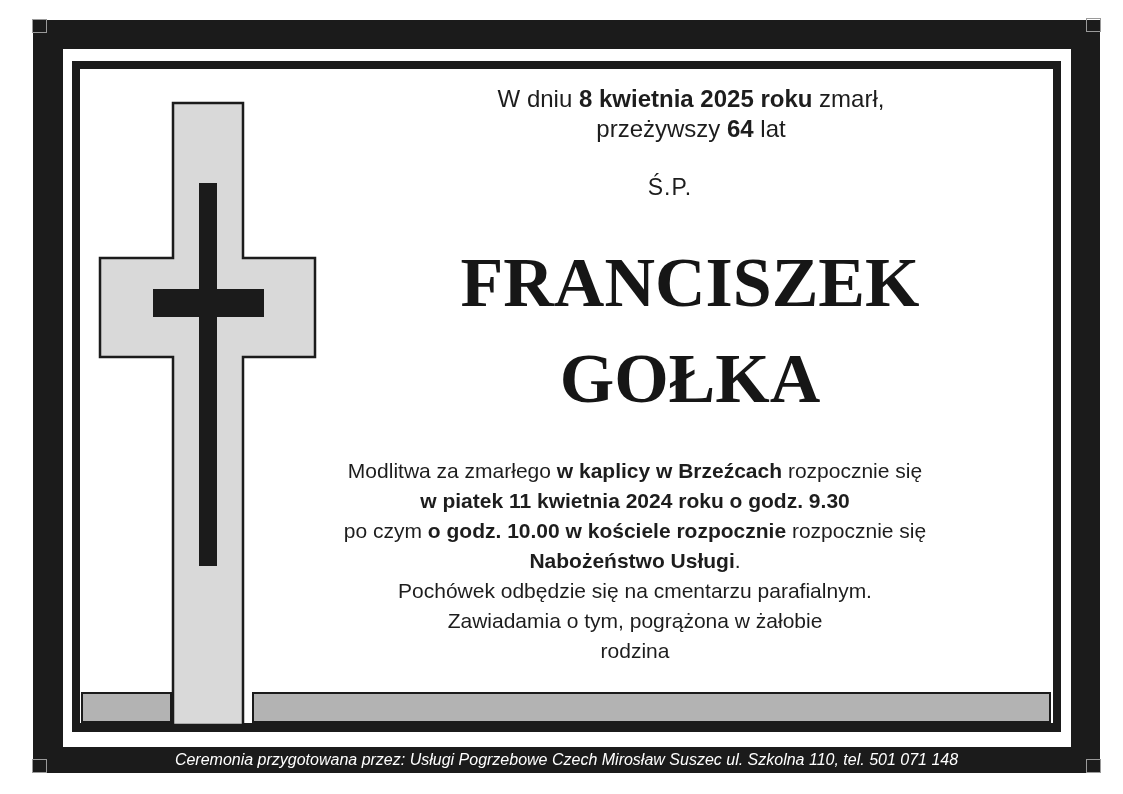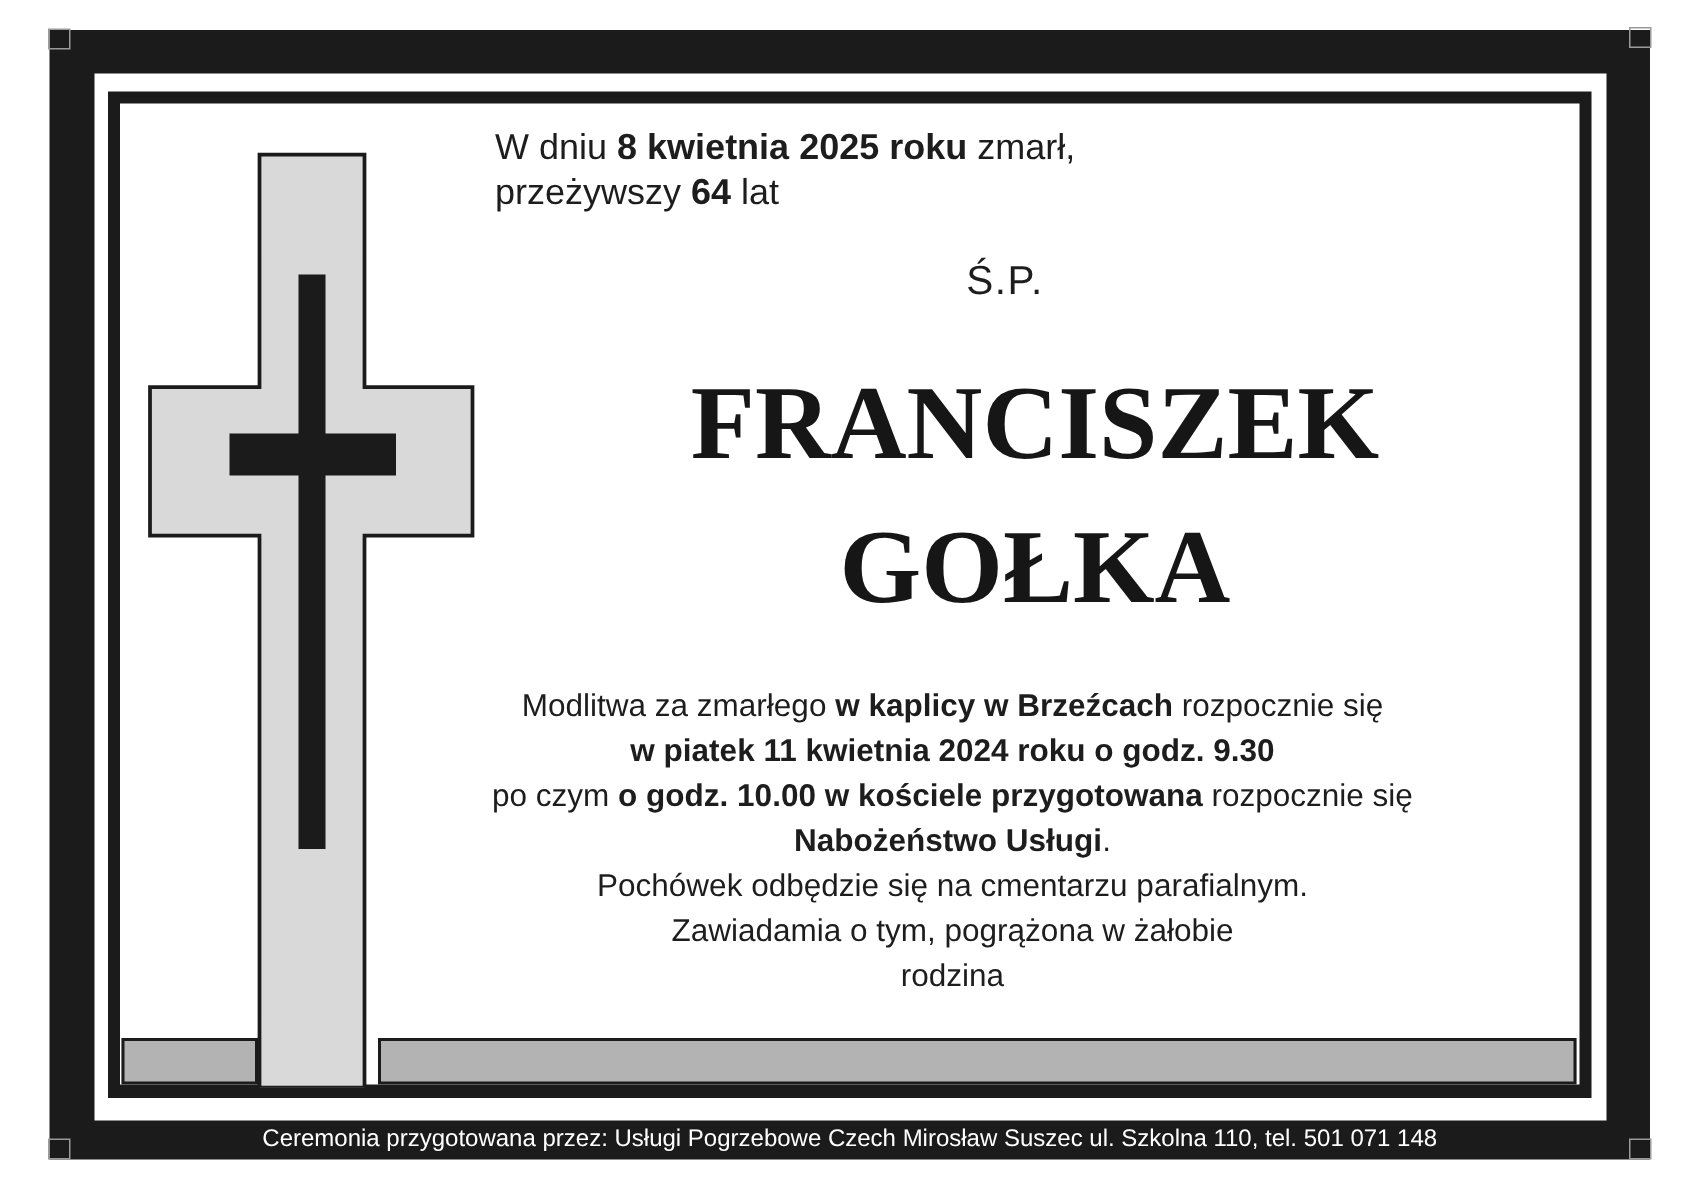--- a/index.html
+++ b/index.html
@@ -14,31 +14,31 @@
   #frame-gap{left:63px;top:49px;width:1008px;height:698px;background:#ffffff;}
   #inner-border{left:72px;top:61px;width:989px;height:671px;background:#1b1b1b;}
   #content-area{left:80px;top:69px;width:973px;height:654px;background:#ffffff;}
   
   .ground{background:#b3b3b3;border:2px solid #1b1b1b;box-sizing:border-box;}
   #ground-left{left:81px;top:692px;width:91px;height:31px;}
   #ground-right{left:252px;top:692px;width:799px;height:31px;}
   
   #cross-svg{left:98px;top:101px;}
   
-  #intro-block{left:330px;top:84px;width:722px;text-align:left;font-size:24px;line-height:30px;}
-  #salutation{left:330px;top:173px;width:680px;text-align:center;font-size:27px;line-height:28px;letter-spacing:1px;}
+  #intro-block{left:330px;top:84px;width:722px;text-align:center;font-size:24px;line-height:30px;}
+  #salutation{left:330px;top:173px;width:680px;text-align:center;font-size:23px;line-height:28px;letter-spacing:1px;}
   #name-block{
     left:330px;top:235px;width:720px;text-align:center;
     font-family:"Liberation Serif",serif;font-weight:bold;
     font-size:70px;line-height:96px;color:#161616;white-space:nowrap;
   }
   #body-block{left:230px;top:456px;width:810px;text-align:center;font-size:21px;line-height:30px;}
   
   #footer-bar{left:33px;top:746px;width:1067px;height:27px;line-height:27px;text-align:center;
-    color:#ffffff;font-size:16px;}
+    color:#ffffff;font-size:16px;font-style:italic;}
   
   .corner-mark{width:15px;height:14px;border:1px solid #9a9a9a;box-sizing:border-box;background:transparent;}
   #corner-tl{left:32px;top:19px;}
   #corner-tr{left:1086px;top:18px;}
   #corner-bl{left:32px;top:759px;}
   #corner-br{left:1086px;top:759px;}
 </style>
 </head>
 <body>
 
@@ -66,21 +66,21 @@
   <div class="abs" id="salutation">Ś.P.</div>
 
   <div class="abs" id="name-block">
     <div>FRANCISZEK</div>
     <div>GOŁKA</div>
   </div>
 
   <div class="abs" id="body-block">
     <div><span>Modlitwa za zmarłego </span><span class="b">w kaplicy w Brzeźcach</span><span> rozpocznie się</span></div>
     <div><span class="b">w piatek 11 kwietnia 2024 roku o godz. 9.30</span></div>
-    <div><span>po czym </span><span class="b">o godz. 10.00 w kościele przygotowana</span><span> rozpocznie się</span></div>
+    <div><span>po czym </span><span class="b">o godz. 10.00 w kościele rozpocznie</span><span> rozpocznie się</span></div>
     <div><span class="b">Nabożeństwo Usługi</span><span>.</span></div>
     <div><span>Pochówek odbędzie się na cmentarzu parafialnym.</span></div>
     <div><span>Zawiadamia o tym, pogrążona w żałobie</span></div>
     <div><span>rodzina</span></div>
   </div>
 
   <div class="abs" id="footer-bar">
     <span>Ceremonia przygotowana przez: Usługi Pogrzebowe Czech Mirosław Suszec ul. Szkolna 110, tel. 501 071 148</span>
   </div>
 

